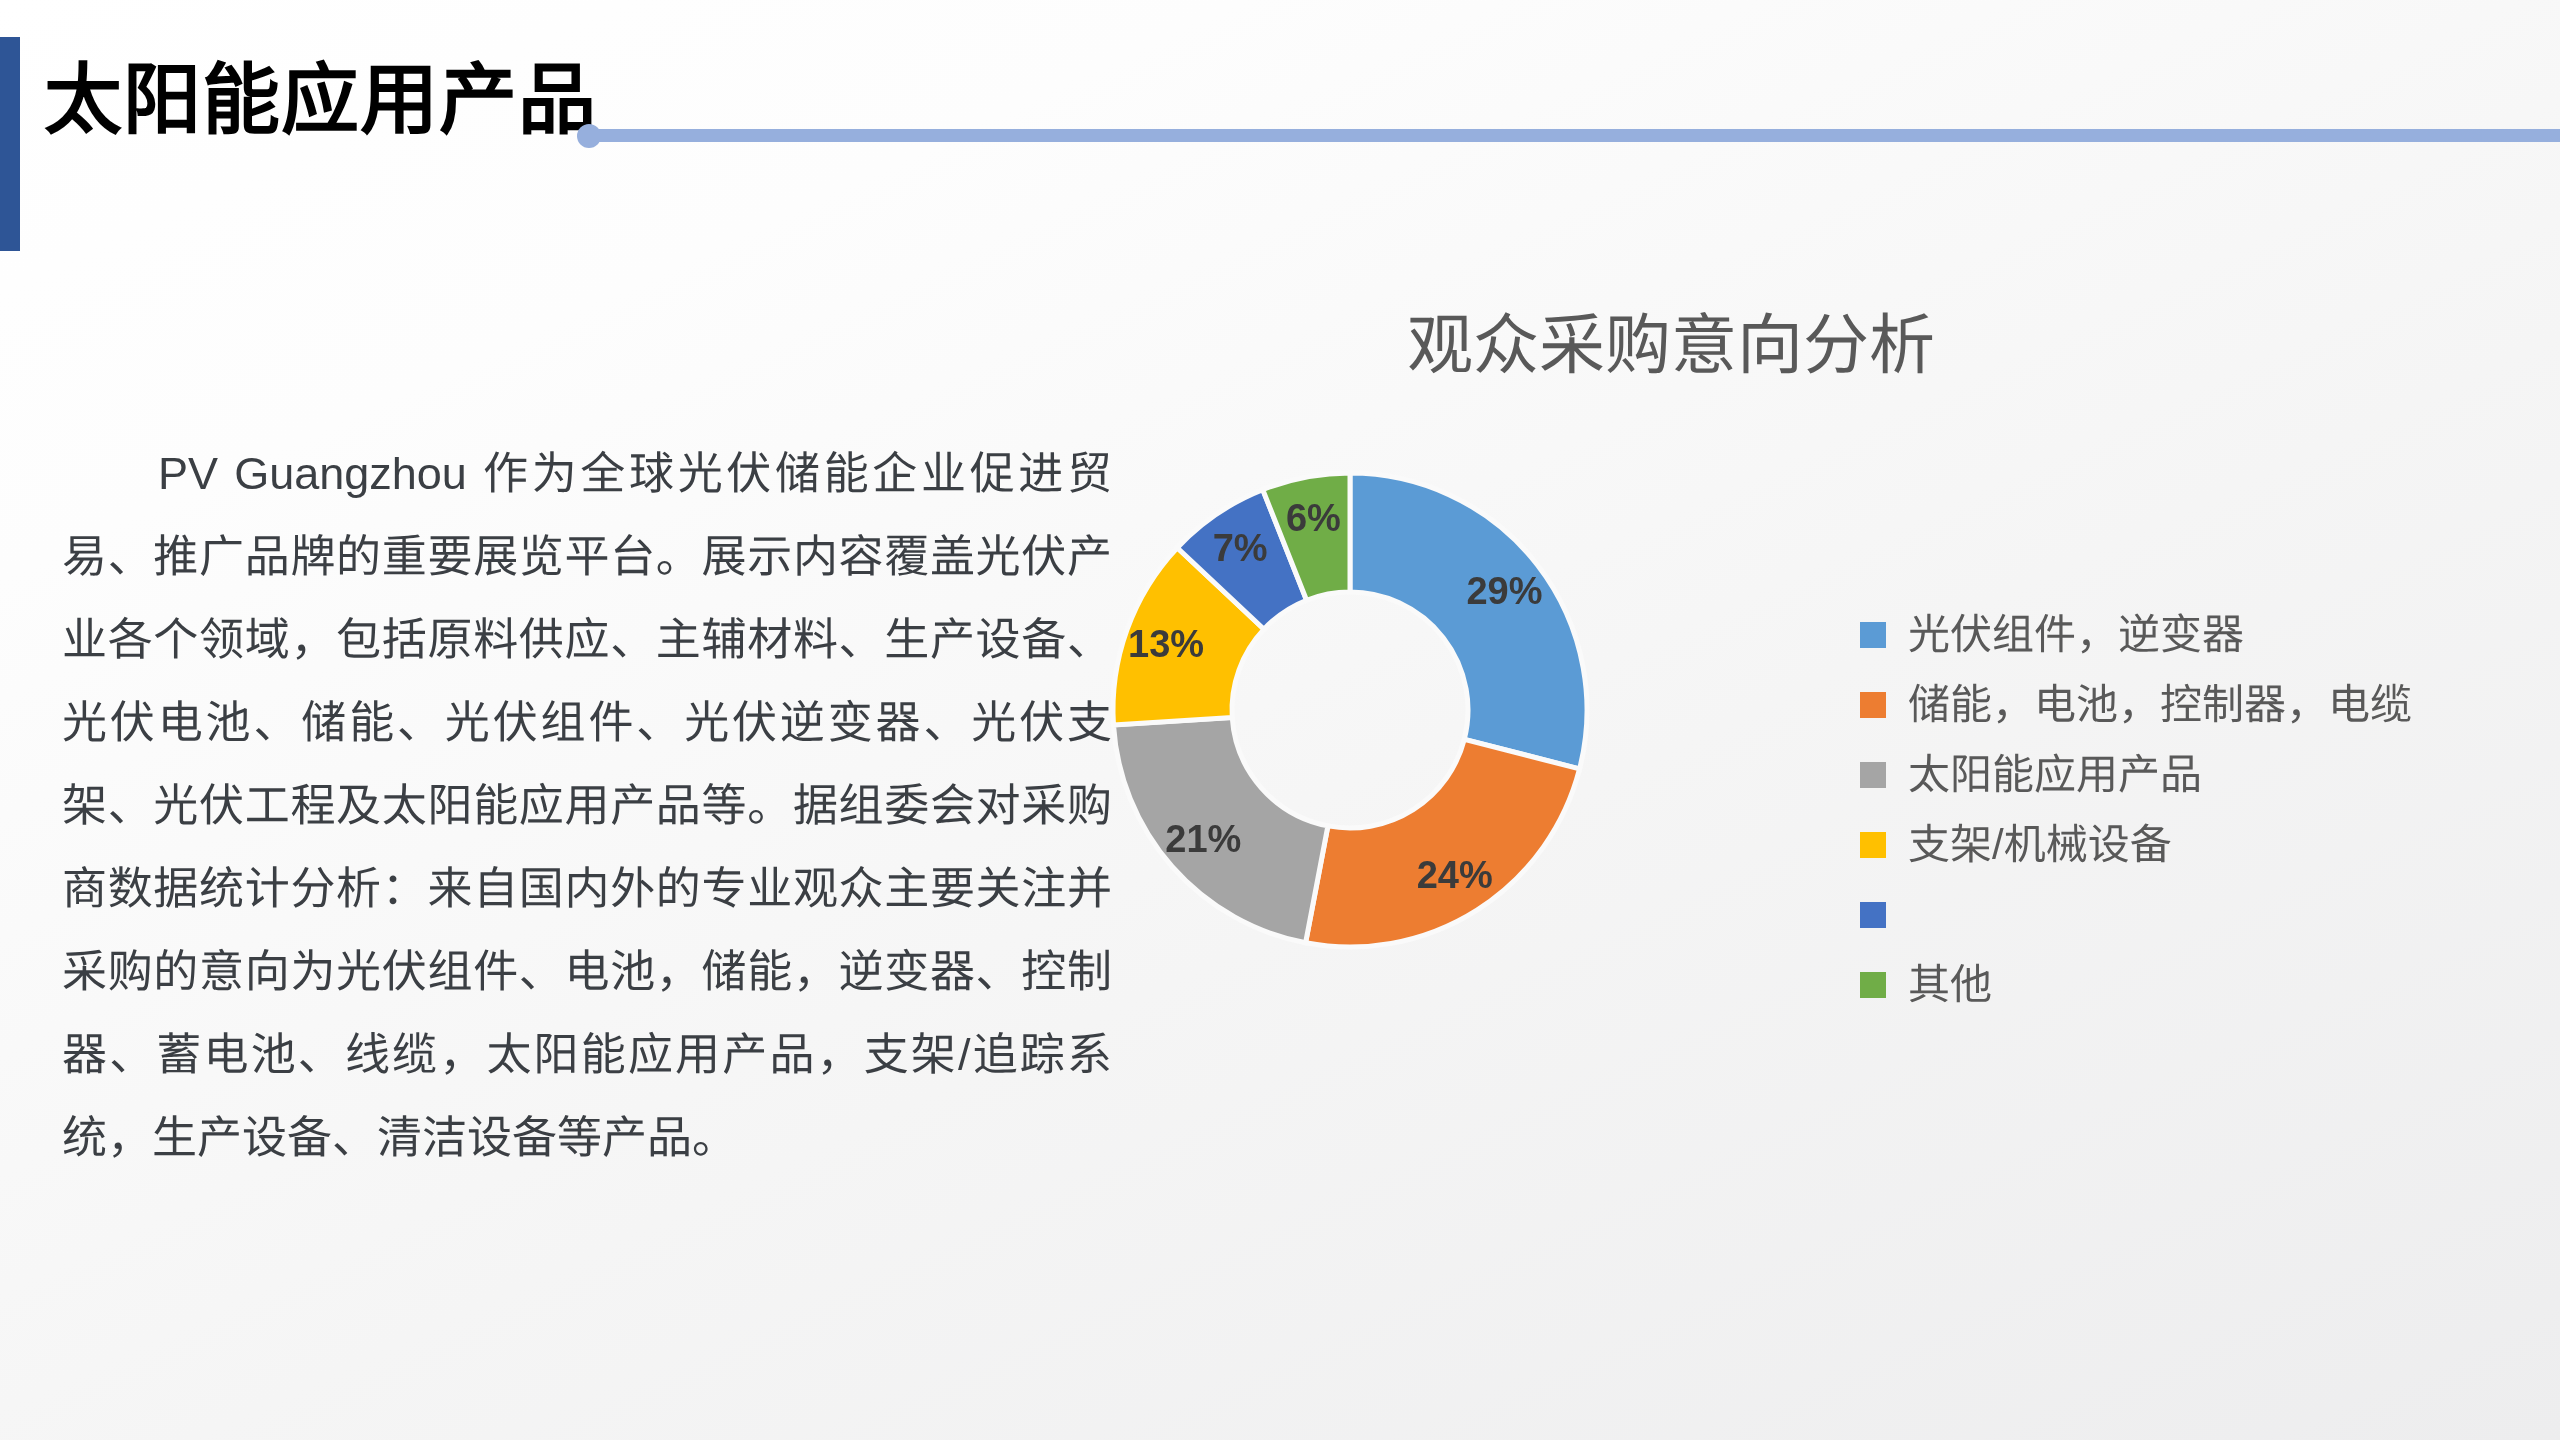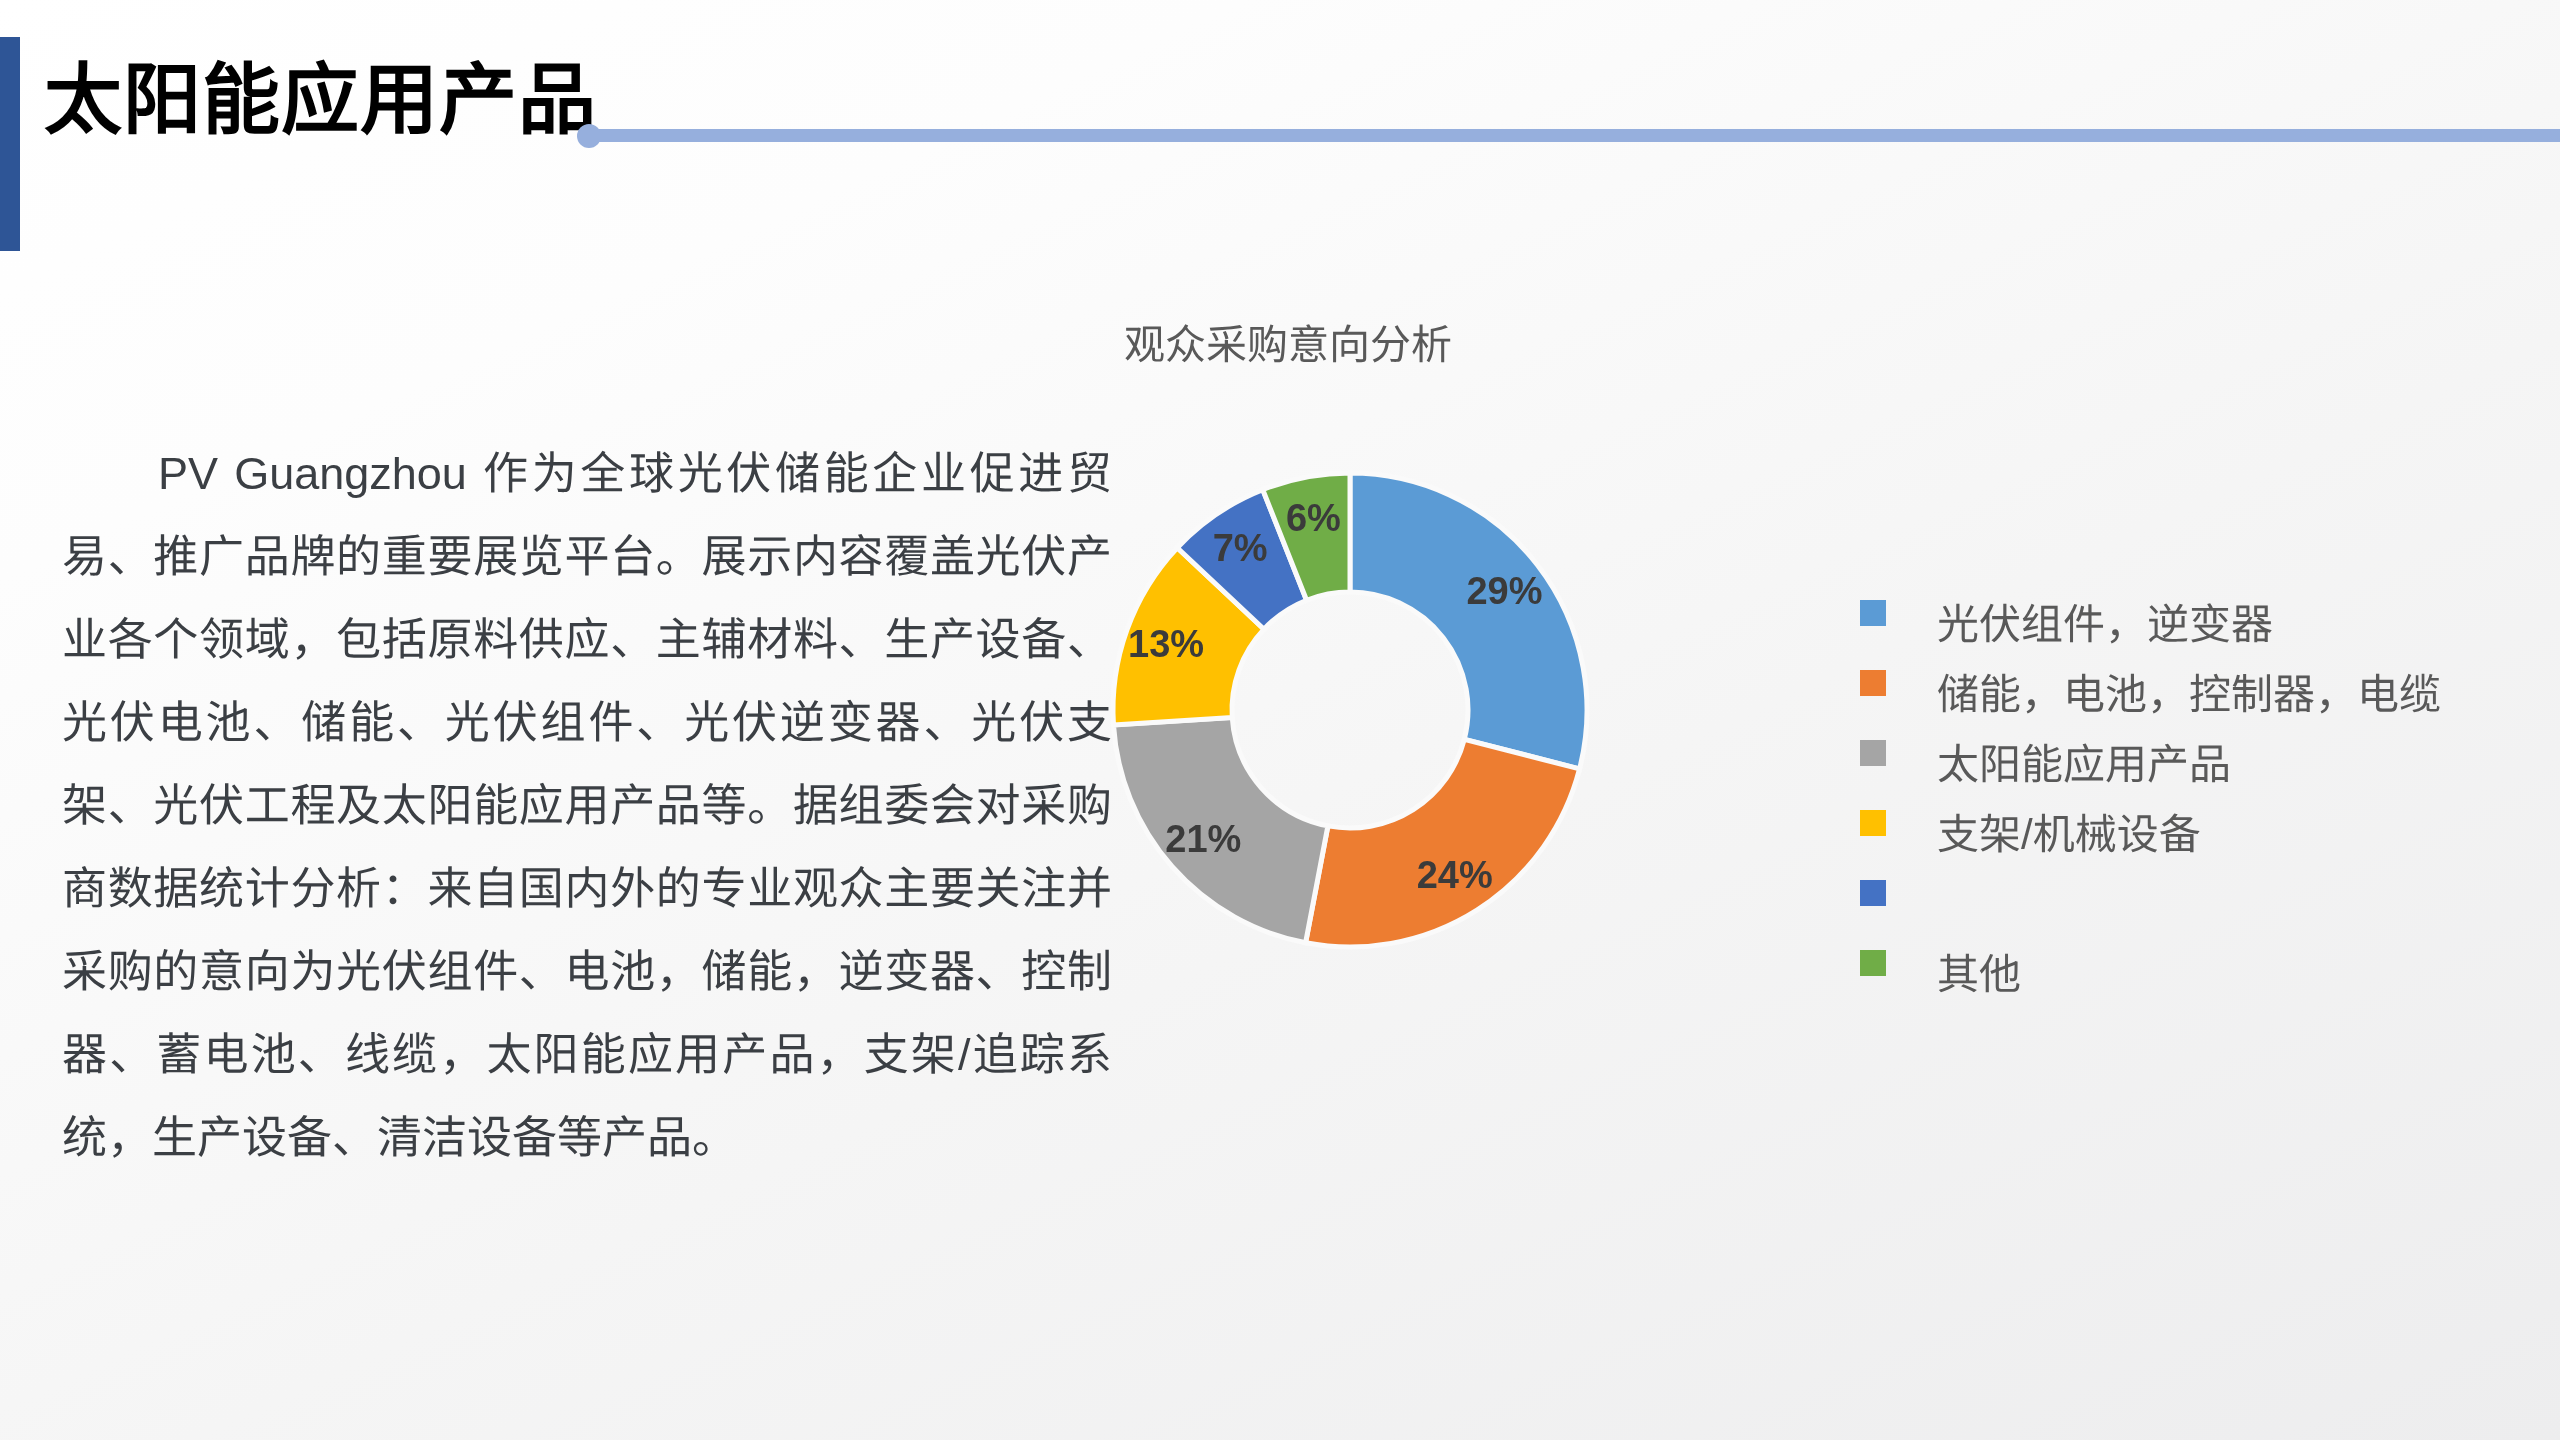--- a/index.html
+++ b/index.html
@@ -83,25 +83,25 @@
   .chart-wrap {
     position: absolute;
     left: 1120px;
     top: 300px;
     width: 1400px;
     height: 960px;
   }
 
   .chart-title {
     position: absolute;
-    left: 4px;
+    left: 16px;
     top: 0px;
     width: 1070px;
-    text-align: left;
-    font-size: 41px;
+    text-align: center;
+    font-size: 66px;
     line-height: 90px;
     color: #595959;
     white-space: nowrap;
   }
 
   .donut {
     position: absolute;
     left: -20px;
     top: 160px;
     width: 500px;
@@ -120,23 +120,22 @@
 
   
   .legend {
     position: absolute;
     left: 740px;
     top: 300px;
     width: 660px;
   }
   .legend-item {
     display: flex;
-    align-items: flex-start;
+    align-items: center;
     height: 70px;
-    gap: 29px;
   }
   .legend-swatch {
     width: 26px;
     height: 26px;
     flex: 0 0 26px;
     margin-right: 22px;
   }
   .legend-label {
     font-size: 42px;
     line-height: 50px;

